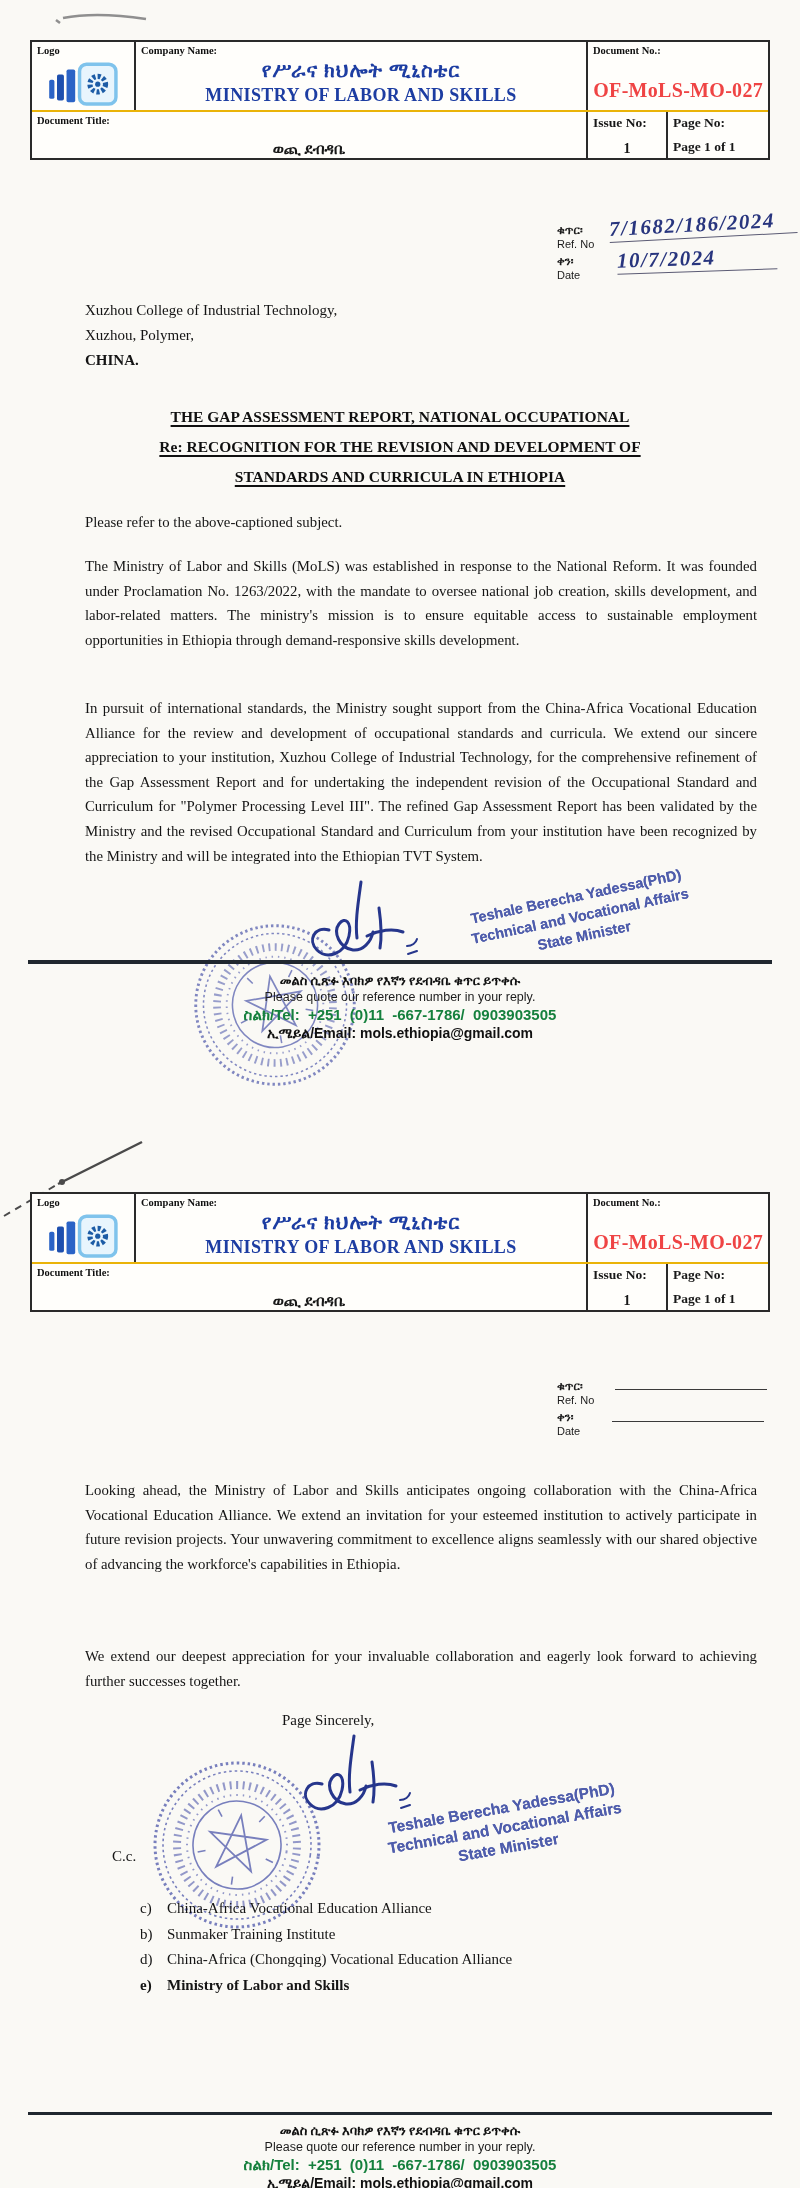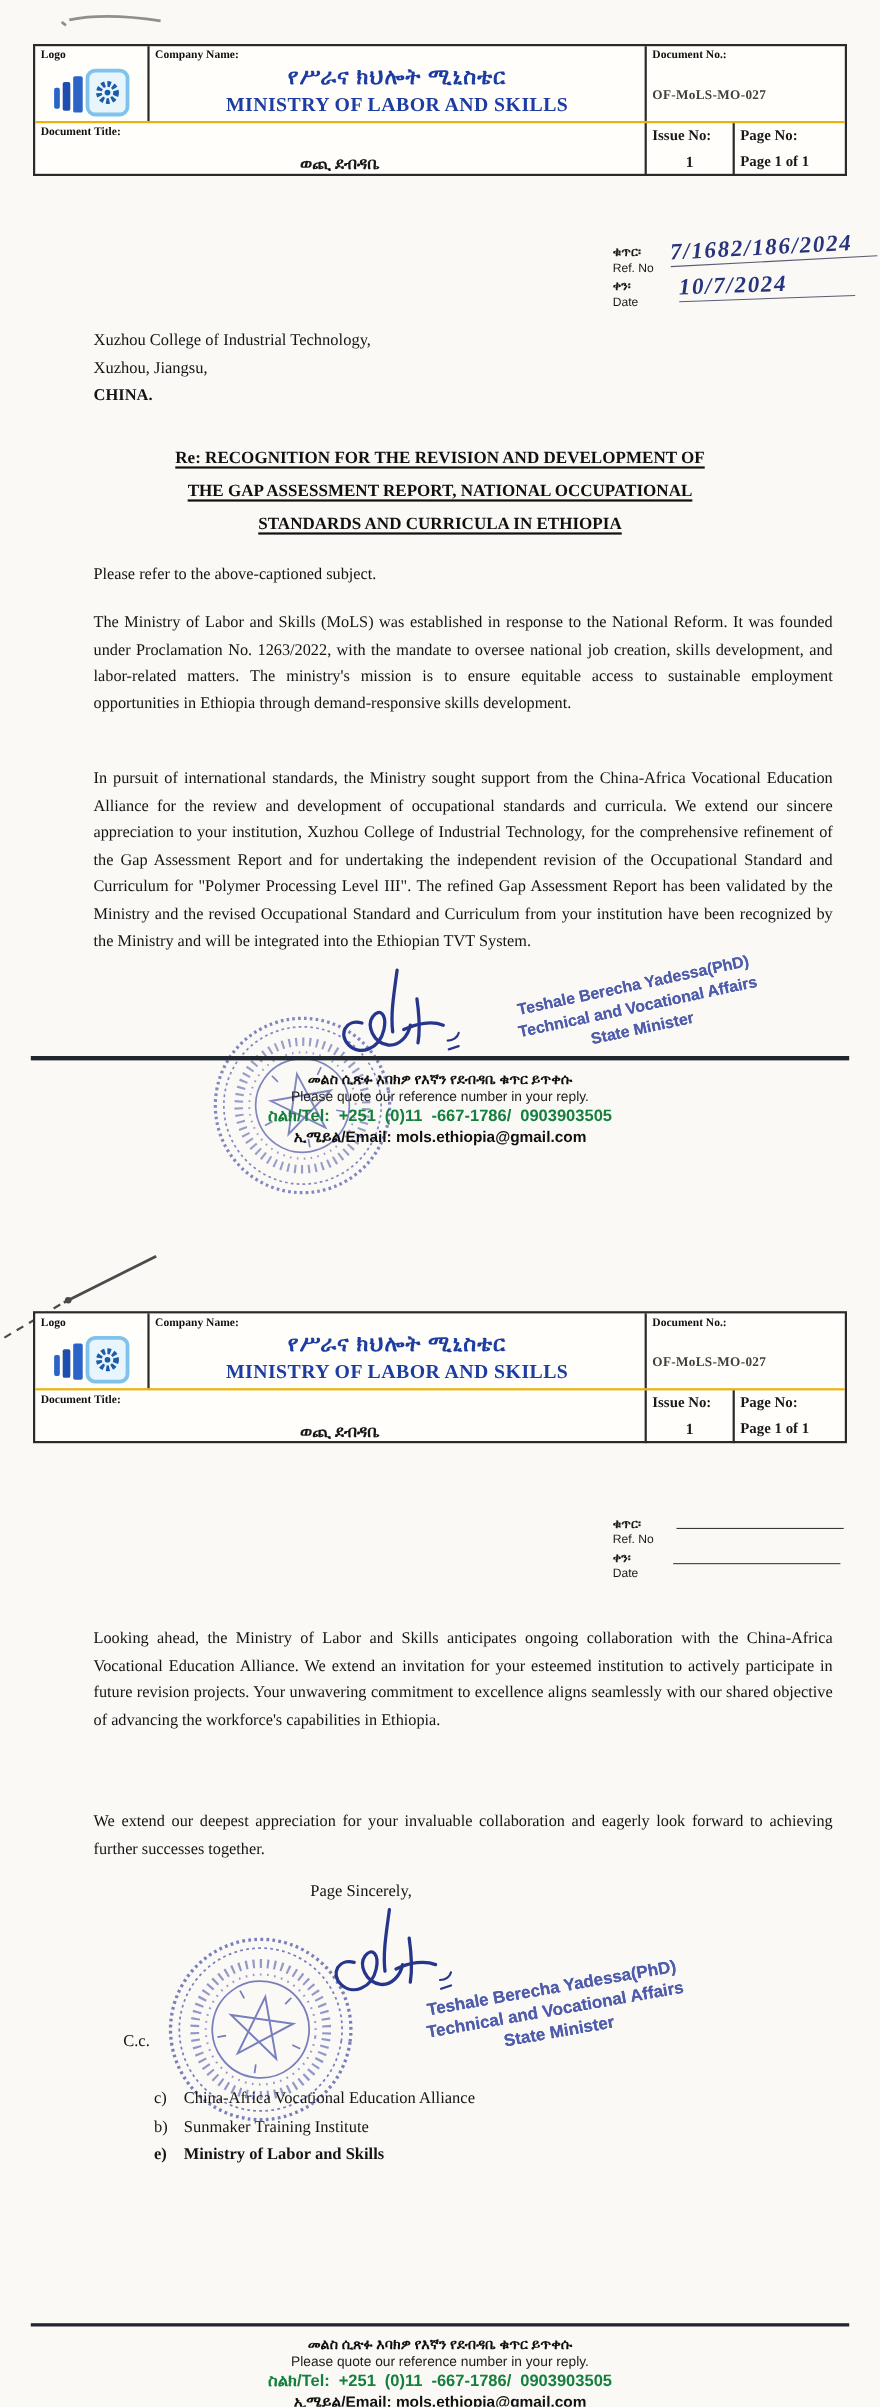--- a/index.html
+++ b/index.html
@@ -23,21 +23,21 @@
   .hcell + .hcell{border-left:2px solid #2a2a2a;}
   .clabel{font-size:10.5px;font-weight:bold;color:#101010;display:block;line-height:12px;}
   .c-logo{width:102px;flex:0 0 auto;}
   .c-company{flex:1 1 auto;text-align:center;}
   .c-docno{width:182px;flex:0 0 auto;}
   .c-title{flex:1 1 auto;text-align:center;border-radius:15px;}
   .c-issue{width:80px;flex:0 0 auto;text-align:center;}
   .c-pageno{width:102px;flex:0 0 auto;}
   .ministry-am{font-size:20px;font-weight:bold;color:#1d3da2;letter-spacing:1px;margin-top:2px;}
   .ministry-en{font-size:18px;font-weight:bold;color:#1d3da2;letter-spacing:.4px;margin-top:3px;}
-  .docno-val{font-size:12px;font-weight:bold;color:#404040;text-align:left;margin-top:22px;letter-spacing:.3px;}
+  .docno-val{font-size:20px;font-weight:bold;color:#ef4444;text-align:right;margin-top:22px;letter-spacing:.3px;}
   .title-val{font-size:15px;font-weight:600;margin-top:14px;}
   .issue-label,.pageno-label{font-size:13.5px;font-weight:bold;text-align:left;display:block;}
   .issue-val{font-size:14px;font-weight:bold;margin-top:10px;display:block;}
   .pageno-val{font-size:13.5px;font-weight:bold;margin-top:8px;display:block;}
   
   .refblk{width:245px;height:70px;font-family:"Liberation Sans",sans-serif;}
   .rlbl{display:block;font-size:11px;line-height:13.5px;color:#1b1b1b;}
   .rlbl.am{font-weight:bold;font-size:11.5px;}
   .hw{
     font-style:italic;font-weight:600;color:#28357e;
@@ -147,27 +147,27 @@
   <span class="rlbl am">ቁጥር፡</span>
   <span class="rlbl">Ref. No</span>
   <span class="rlbl am" style="margin-top:4px">ቀን፡</span>
   <span class="rlbl">Date</span>
   <div class="abs hw hwline" style="left:52px;top:-12px;width:188px;transform:rotate(-3deg)">7/1682/186/2024</div>
   <div class="abs hw hwline" style="left:60px;top:22px;width:160px;transform:rotate(-2deg)">10/7/2024</div>
 </div>
 
 <div class="abs addr" style="left:85px;top:298px">
   <div>Xuzhou College of Industrial Technology,</div>
-  <div>Xuzhou, Jiangsu,</div>
+  <div>Xuzhou, Polymer,</div>
   <div class="bold">CHINA.</div>
 </div>
 
 <div class="abs subject" style="left:30px;top:402px">
+  <div><span>THE GAP ASSESSMENT REPORT, NATIONAL OCCUPATIONAL</span></div>
   <div><span>Re: RECOGNITION FOR THE REVISION AND DEVELOPMENT OF</span></div>
-  <div><span>THE GAP ASSESSMENT REPORT, NATIONAL OCCUPATIONAL</span></div>
   <div><span>STANDARDS AND CURRICULA IN ETHIOPIA</span></div>
 </div>
 
 <div class="abs bodytxt" style="left:85px;top:510px;text-align:left">Please refer to the above-captioned subject.</div>
 <div class="abs bodytxt" style="left:85px;top:554px">The Ministry of Labor and Skills (MoLS) was established in response to the National Reform. It was founded under Proclamation No. 1263/2022, with the mandate to oversee national job creation, skills development, and labor-related matters. The ministry's mission is to ensure equitable access to sustainable employment opportunities in Ethiopia through demand-responsive skills development.</div>
 <div class="abs bodytxt" style="left:85px;top:696px">In pursuit of international standards, the Ministry sought support from the China-Africa Vocational Education Alliance for the review and development of occupational standards and curricula. We extend our sincere appreciation to your institution, Xuzhou College of Industrial Technology, for the comprehensive refinement of the Gap Assessment Report and for undertaking the independent revision of the Occupational Standard and Curriculum for "Polymer Processing Level III". The refined Gap Assessment Report has been validated by the Ministry and the revised Occupational Standard and Curriculum from your institution have been recognized by the Ministry and will be integrated into the Ethiopian TVT System.</div>
 
 <div class="abs stamptxt" style="left:430px;top:886px;width:300px;font-size:14.5px;transform:rotate(-12deg);z-index:1">
   <div>Teshale Berecha Yadessa(PhD)</div>
   <div>Technical and Vocational Affairs</div>
@@ -256,20 +256,21 @@
   <div>State Minister</div>
 </div>
 <svg class="abs" style="left:147px;top:1755px;opacity:.75;z-index:1" width="180" height="180" viewBox="0 0 180 180">
   <use href="#rstamp" transform="rotate(8 90 90)"></use>
 </svg>
 
 <div class="abs cclabel" style="left:112px;top:1848px">C.c.</div>
 <div class="abs" style="left:140px;top:1896px;z-index:2">
   <div class="ccrow"><span class="m">c)</span><span>China-Africa Vocational Education Alliance</span></div>
   <div class="ccrow"><span class="m">b)</span><span>Sunmaker Training Institute</span></div>
+  <div class="ccrow"><span class="m">d)</span><span>China-Africa (Chongqing) Vocational Education Alliance</span></div>
   <div class="ccrow bold"><span class="m">e)</span><span>Ministry of Labor and Skills</span></div>
 </div>
 
 <div class="abs sepline" style="top:2112px;height:3px"></div>
 <div class="abs footer" style="top:2122px">
   <div class="f-am">መልስ ሲጽፉ እባክዎ የእኛን የደብዳቤ ቁጥር ይጥቀሱ</div>
   <div class="f-en">Please quote our reference number in your reply.</div>
   <div class="f-tel">ስልክ/Tel:  +251 (0)11 -667-1786/  0903903505</div>
   <div class="f-mail">ኢሜይል/Email:  mols.ethiopia@gmail.com</div>
 </div>

